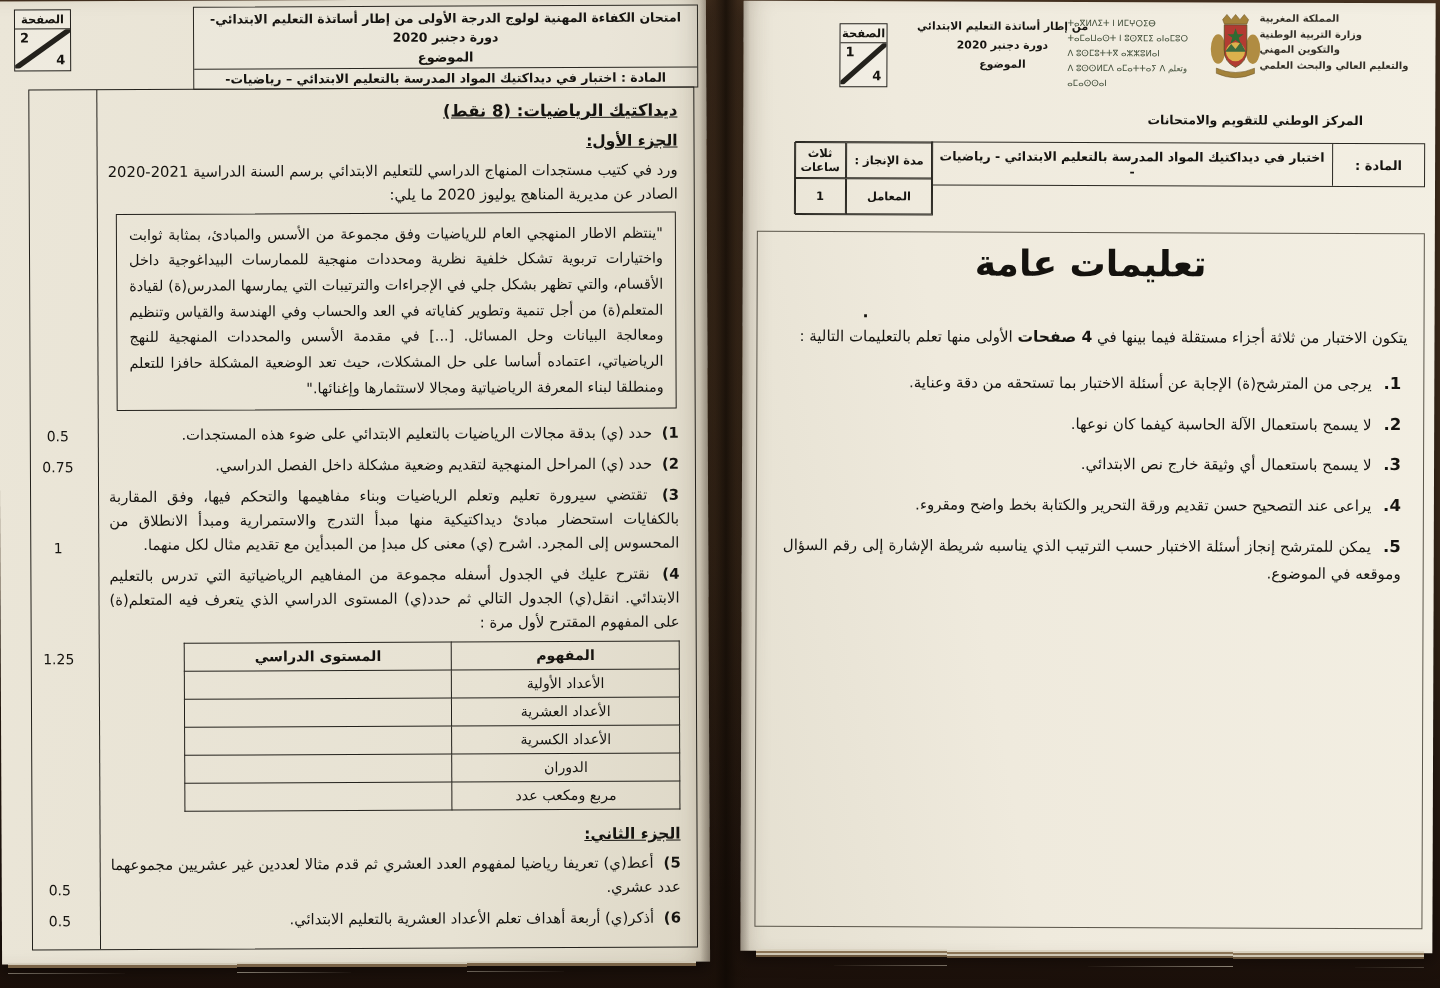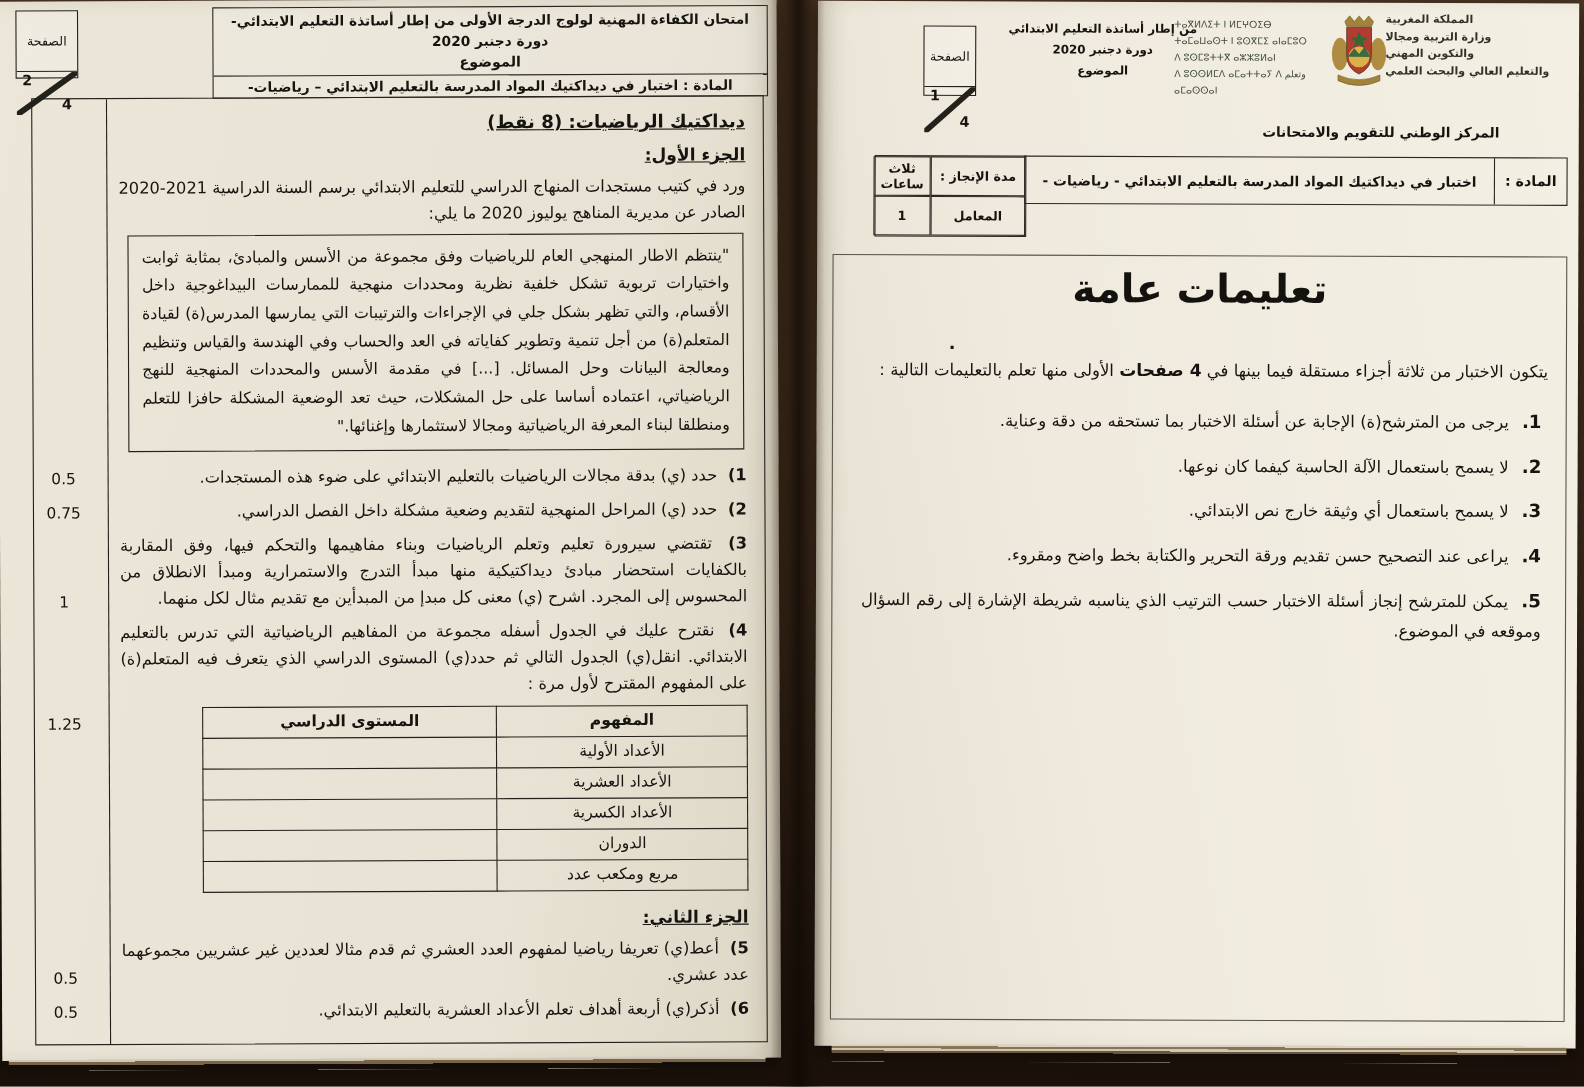--- a/index.html
+++ b/index.html
@@ -42,22 +42,22 @@
   }
   .sheet-stack-left {
     position:absolute; left:8px; top:962px; width:688px; height:10px; z-index:1;
     background:repeating-linear-gradient(180deg, #cfc8b6 0 2px, #7a6448 2px 5px, rgba(0,0,0,0) 5px 10px);
     transform:rotate(-0.25deg);
   }
 
   
   .pagebox { position:absolute; border:1.5px solid #23211c; background:rgba(255,255,255,.2); }
   .pb-label {
-    font-size:11.5px; font-weight:normal; text-align:center;
-    border-bottom:1.3px solid #23211c; padding:20px 1px; direction:rtl;
+    font-size:11.5px; font-weight:bold; text-align:center;
+    border-bottom:1.3px solid #23211c; padding:2px 1px; direction:rtl;
   }
   .pb-frac { position:relative; width:100%; height:calc(100% - 21px); }
   .pb-frac svg { position:absolute; inset:0; width:100%; height:100%; }
   .pb-frac line { stroke:#23211c; stroke-width:1.2; }
   .pb-num { position:absolute; left:5px; top:1px; font-size:13px; font-weight:bold; }
   .pb-den { position:absolute; right:5px; bottom:1px; font-size:13px; font-weight:bold; }
   .lp-pagebox { left:16px; top:8px; width:57px; height:62px; }
   .rp-pagebox { left:96px; top:22px; width:48px; height:64px; }
 
   
@@ -124,21 +124,21 @@
   }
   .national-center {
     position:absolute; right:30px; top:110px; width:300px;
     direction:rtl; text-align:center; font-size:12.5px; font-weight:bold;
   }
   .subject-row {
     position:absolute; left:188px; top:140px; right:10px; height:44px;
     display:flex; direction:rtl; border:1.3px solid #2a2822;
   }
   .subject-label {
-    width:66px; border-left:1.3px solid #2a2822; font-weight:bold; font-size:13px;
+    width:92px; border-left:1.3px solid #2a2822; font-weight:bold; font-size:13px;
     display:flex; align-items:center; justify-content:center;
   }
   .subject-value {
     flex:1; font-weight:bold; font-size:12.5px;
     display:flex; align-items:center; justify-content:center; padding:0 6px; text-align:center;
   }
   .meta-grid {
     position:absolute; left:52px; top:140px; width:138px;
     display:grid; grid-template-columns:86px 52px; direction:rtl;
     border:1.3px solid #2a2822; font-size:11.5px;
@@ -267,21 +267,21 @@
         </div>
 
       </div>
     </div>
   </div>
 
   <div class="page right-page">
 
     <div class="ministry">
       <div>المملكة المغربية</div>
-      <div>وزارة التربية ومجالا</div>
+      <div>وزارة التربية الوطنية</div>
       <div>والتكوين المهني</div>
       <div>والتعليم العالي والبحث العلمي</div>
     </div>
 
     <svg class="coat" viewBox="0 0 60 80">
       <path d="M15,9 L20,3 L25,9 L30,3 L35,9 L40,3 L45,9 L43,14 L17,14 Z" fill="#a3823a" stroke="#6b5426" stroke-width="0.6"></path>
       <ellipse cx="10" cy="43" rx="8.5" ry="17" fill="#b08c42"></ellipse>
       <ellipse cx="50" cy="43" rx="8.5" ry="17" fill="#b08c42"></ellipse>
       <path d="M17,15 H43 V44 Q43,58 30,64 Q17,58 17,44 Z" fill="#b23b32" stroke="#5c4a22" stroke-width="1"></path>
       <circle cx="30" cy="46" r="11" fill="#dcb14c"></circle>

